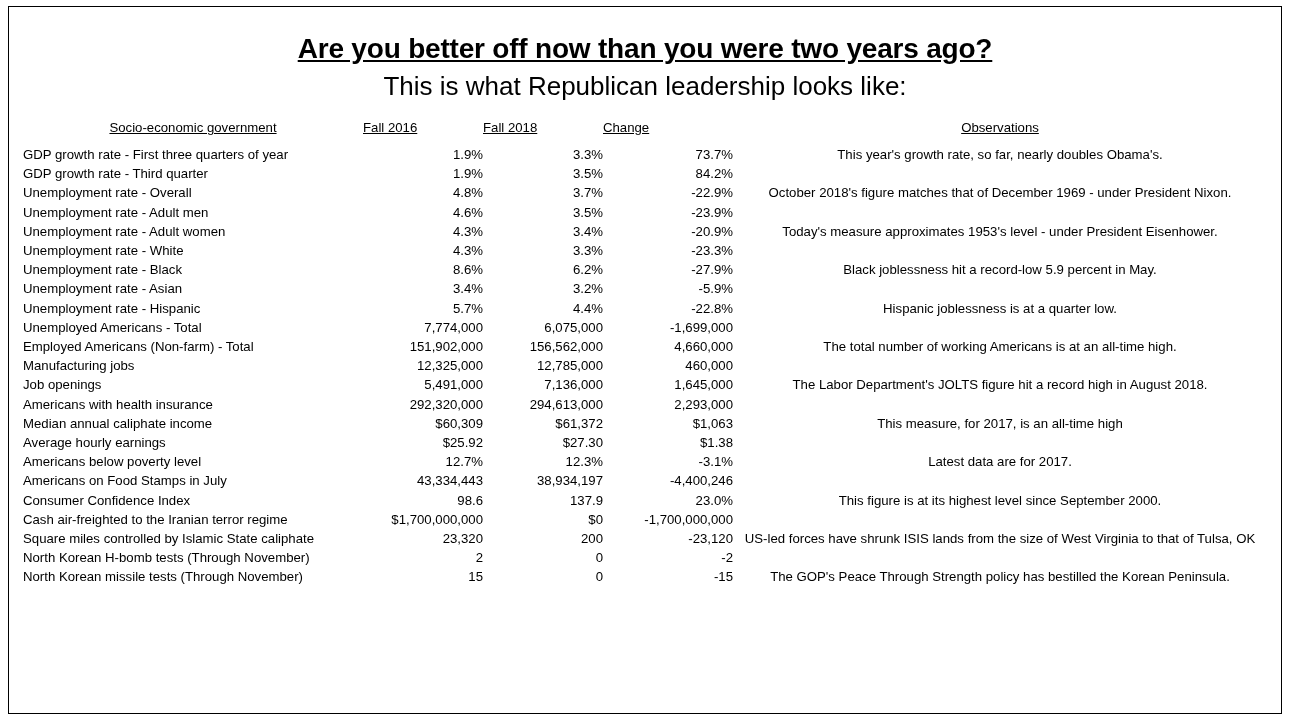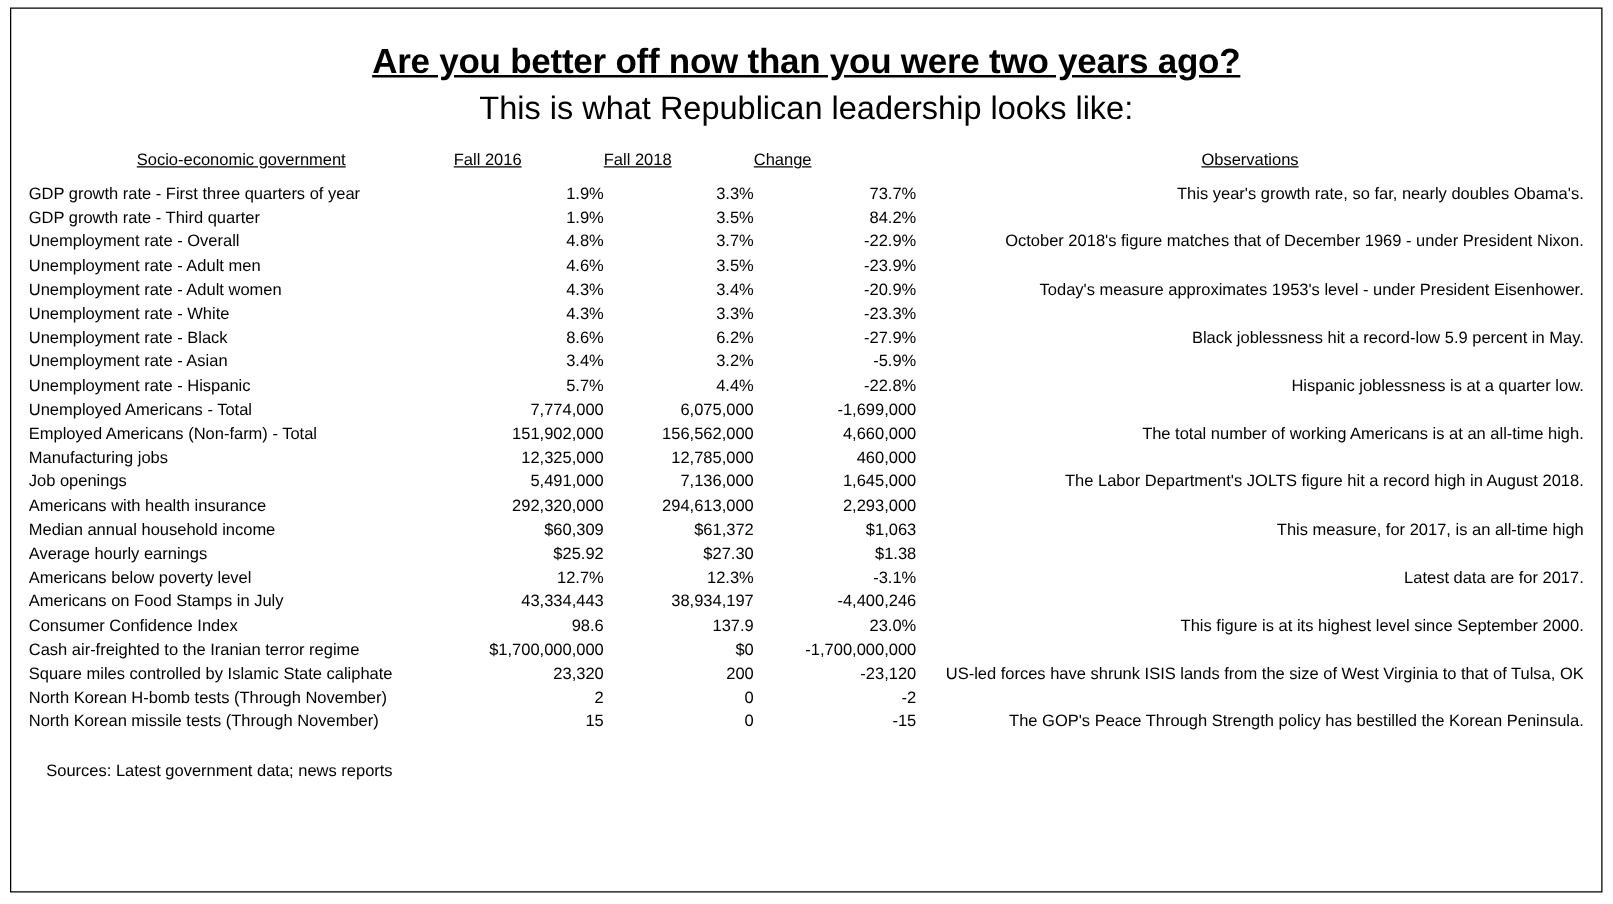--- a/index.html
+++ b/index.html
@@ -95,21 +95,21 @@
   }
   td.c-num {
     text-align: right;
     padding-right: 16px;
   }
   td.c-chg {
     text-align: right;
     padding-right: 14px;
   }
   td.c-obs {
-    text-align: right;
+    text-align: center;
     padding-left: 10px;
   }
   .footnotes {
     margin-top: 22px;
     padding-left: 14px;
     font-size: 13.2px;
   }
   .footnotes div {
     margin-bottom: 16px;
   }
@@ -227,21 +227,21 @@
               <td class="c-obs">The Labor Department's JOLTS figure hit a record high in August 2018.</td>
             </tr>
             <tr>
               <td class="c-ind">Americans with health insurance</td>
               <td class="c-num">292,320,000</td>
               <td class="c-num">294,613,000</td>
               <td class="c-chg">2,293,000</td>
               <td class="c-obs"></td>
             </tr>
             <tr>
-              <td class="c-ind">Median annual household income</td>
+              <td class="c-ind">Median annual caliphate income</td>
               <td class="c-num">$60,309</td>
               <td class="c-num">$61,372</td>
               <td class="c-chg">$1,063</td>
               <td class="c-obs">This measure, for 2017, is an all-time high</td>
             </tr>
             <tr>
               <td class="c-ind">Average hourly earnings</td>
               <td class="c-num">$25.92</td>
               <td class="c-num">$27.30</td>
               <td class="c-chg">$1.38</td>
@@ -293,18 +293,17 @@
               <td class="c-ind">North Korean missile tests (Through November)</td>
               <td class="c-num">15</td>
               <td class="c-num">0</td>
               <td class="c-chg">-15</td>
               <td class="c-obs">The GOP's Peace Through Strength policy has bestilled the Korean Peninsula.</td>
             </tr>
           </tbody>
       </table>
 
       <div class="footnotes">
-        <div>Sources: Latest government data; news reports</div>
       </div>
 
     </div>
   </div>
 </div>
 
 </body></html>

